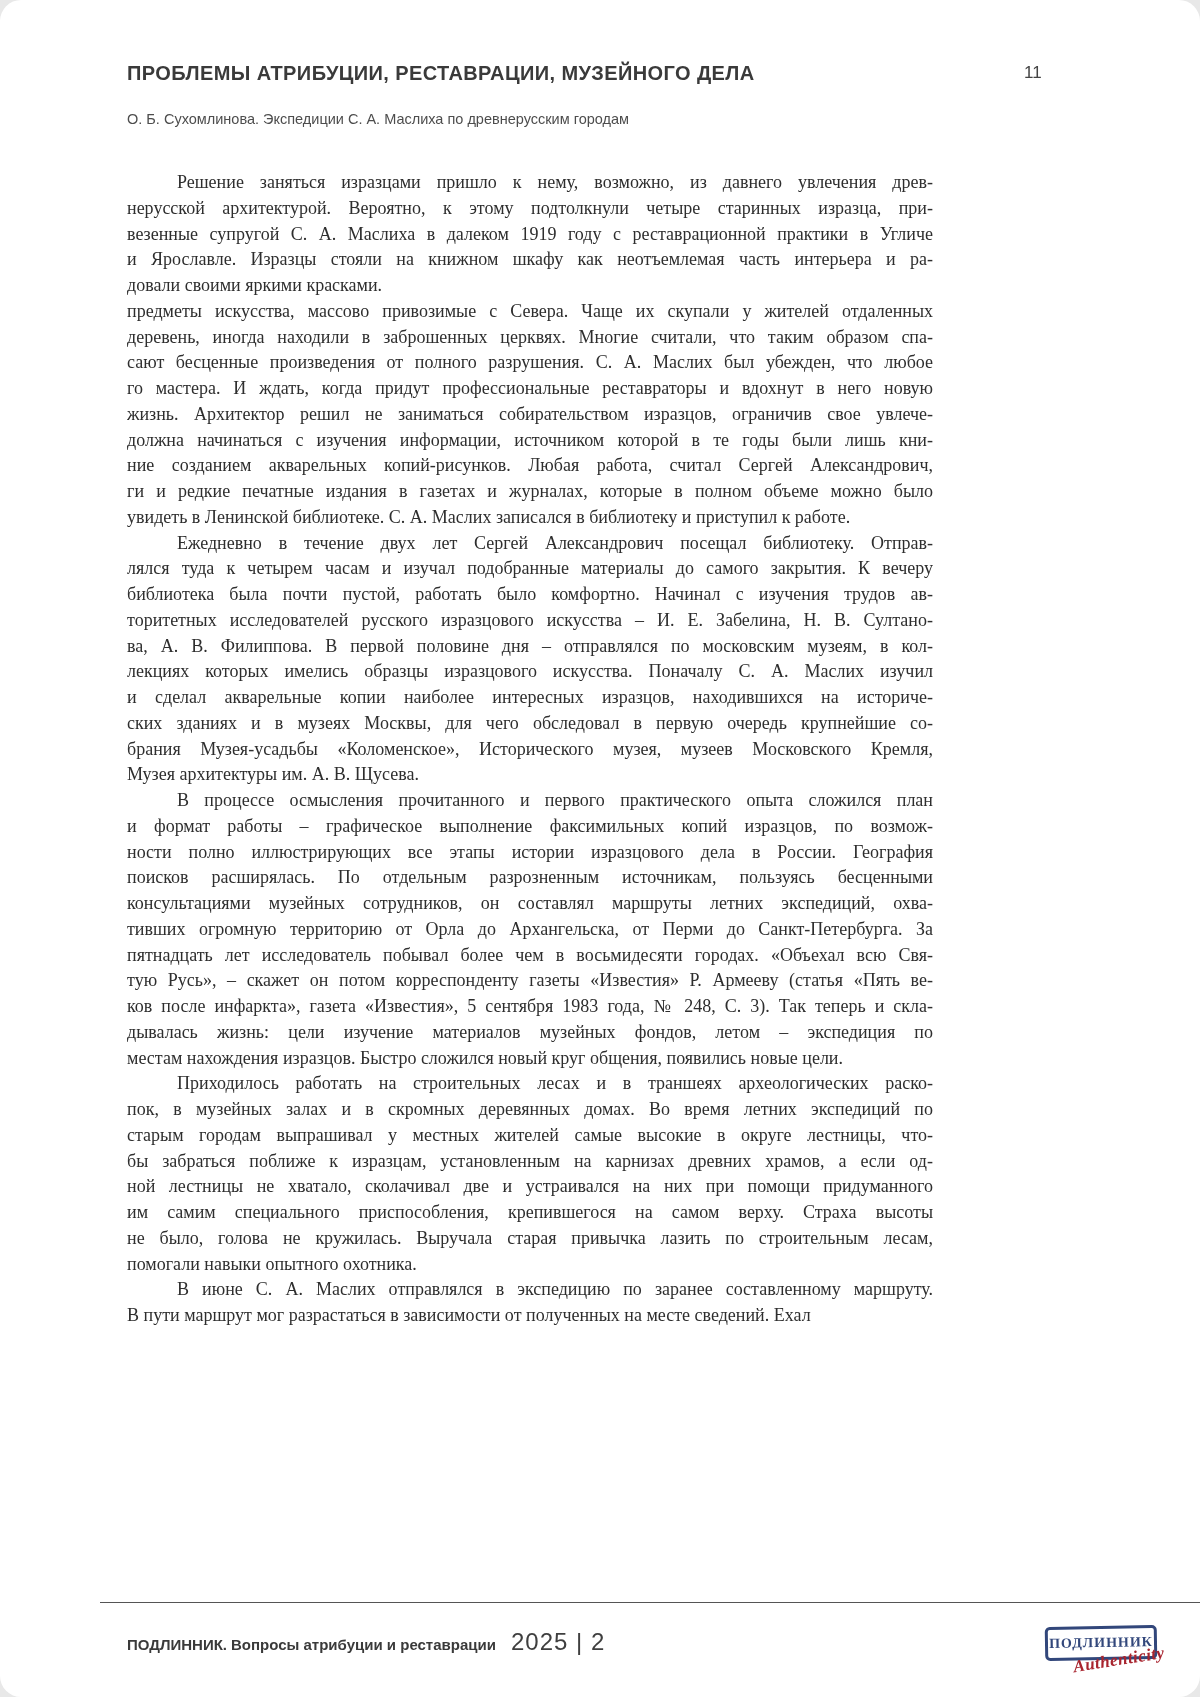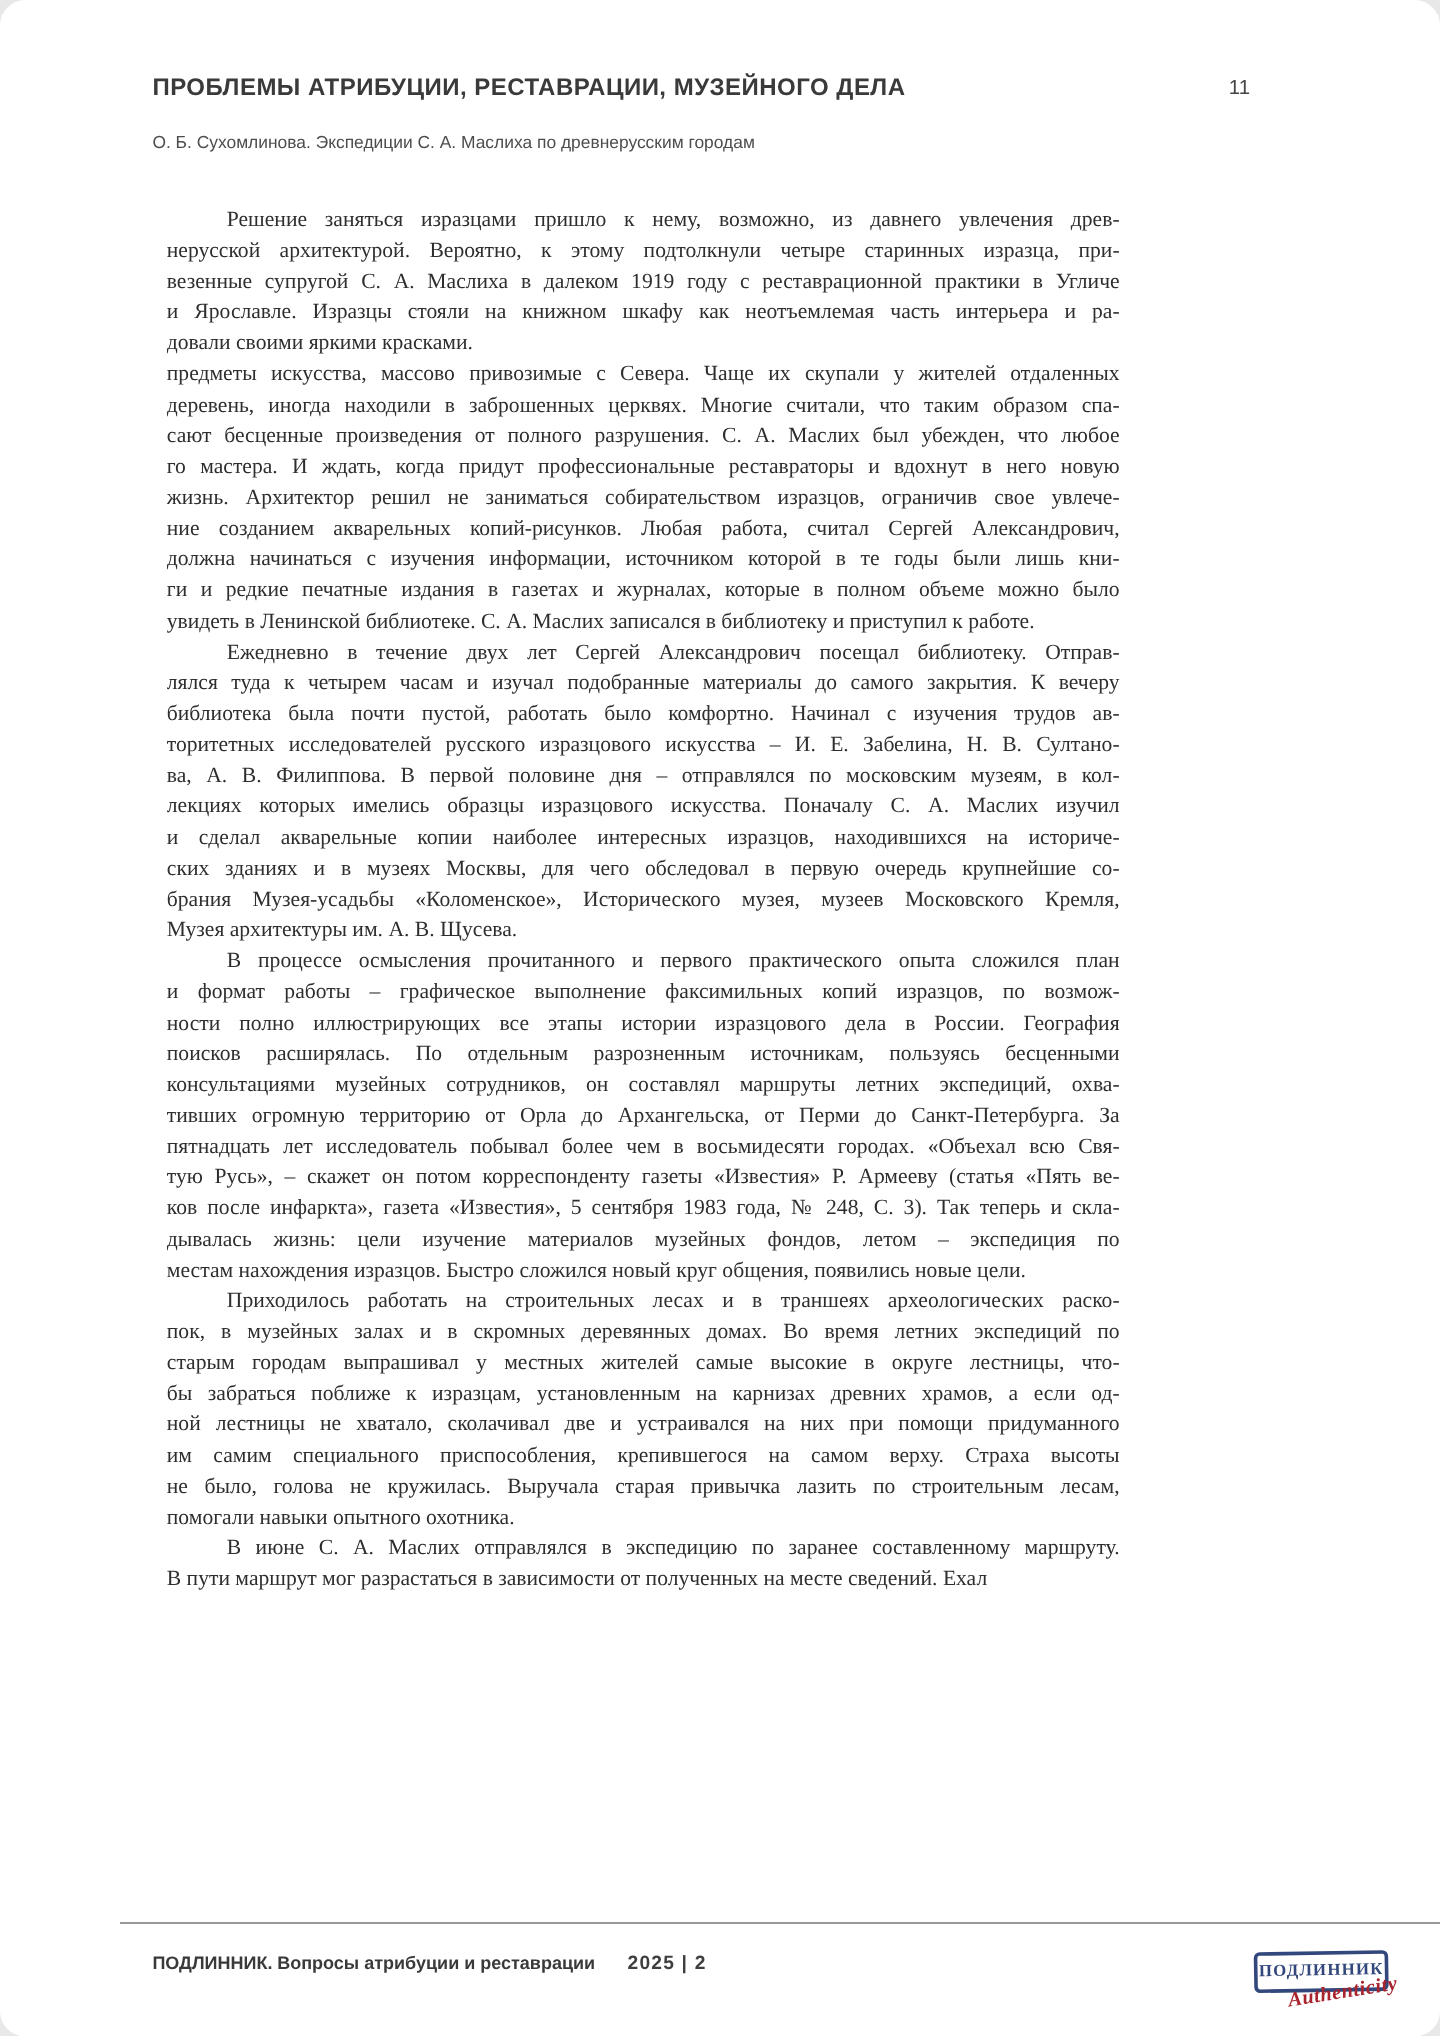--- a/index.html
+++ b/index.html
@@ -50,21 +50,20 @@
     line-height: 25.75px;
     color: #2e2e2e;
   }
   .paragraph { margin: 0; }
   .line {
     text-align: justify;
     text-align-last: justify;
     white-space: normal;
     height: 25.75px;
     overflow: hidden;
-    margin-left: 12px;
   }
   .line.first { text-indent: 50px; }
   .line.last { text-align-last: left; }
   .footer-rule {
     position: absolute;
     left: 100px;
     top: 1602px;
     width: 1100px;
     height: 1px;
     background: #555555;
@@ -73,23 +72,23 @@
     position: absolute;
     left: 127px;
     top: 1628px;
     font-size: 15px;
     color: #3a3a3a;
     white-space: nowrap;
   }
   .footer-journal-bold { font-weight: 700; }
   .footer-journal-rest { font-weight: 700; margin-left: 4px; }
   .footer-issue {
-    font-weight: 700;
-    font-size: 16px;
-    margin-left: 27px;
+    font-weight: 400;
+    font-size: 24px;
+    margin-left: 15px;
     color: #3f3f3f;
     letter-spacing: 1px;
   }
   .logo {
     position: absolute;
     left: 1045px;
     top: 1624px;
     width: 122px;
     height: 60px;
     text-decoration: underline;
@@ -147,22 +146,22 @@
         <div class="line">везенные супругой С. А. Маслиха в далеком 1919 году с реставрационной практики в Угличе</div>
         <div class="line">и Ярославле. Изразцы стояли на книжном шкафу как неотъемлемая часть интерьера и ра-</div>
         <div class="line last">довали своими яркими красками.</div>
       </div>
       <div class="paragraph">
         <div class="line">предметы искусства, массово привозимые с Севера. Чаще их скупали у жителей отдаленных</div>
         <div class="line">деревень, иногда находили в заброшенных церквях. Многие считали, что таким образом спа-</div>
         <div class="line">сают бесценные произведения от полного разрушения. С. А. Маслих был убежден, что любое</div>
         <div class="line">го мастера. И ждать, когда придут профессиональные реставраторы и вдохнут в него новую</div>
         <div class="line">жизнь. Архитектор решил не заниматься собирательством изразцов, ограничив свое увлече-</div>
+        <div class="line">должна начинаться с изучения информации, источником которой в те годы были лишь кни-</div>
         <div class="line">ние созданием акварельных копий-рисунков. Любая работа, считал Сергей Александрович,</div>
-        <div class="line">должна начинаться с изучения информации, источником которой в те годы были лишь кни-</div>
         <div class="line">ги и редкие печатные издания в газетах и журналах, которые в полном объеме можно было</div>
         <div class="line last">увидеть в Ленинской библиотеке. С. А. Маслих записался в библиотеку и приступил к работе.</div>
       </div>
       <div class="paragraph">
         <div class="line first">Ежедневно в течение двух лет Сергей Александрович посещал библиотеку. Отправ-</div>
         <div class="line">лялся туда к четырем часам и изучал подобранные материалы до самого закрытия. К вечеру</div>
         <div class="line">библиотека была почти пустой, работать было комфортно. Начинал с изучения трудов ав-</div>
         <div class="line">торитетных исследователей русского изразцового искусства – И. Е. Забелина, Н. В. Султано-</div>
         <div class="line">ва, А. В. Филиппова. В первой половине дня – отправлялся по московским музеям, в кол-</div>
         <div class="line">лекциях которых имелись образцы изразцового искусства. Поначалу С. А. Маслих изучил</div>

